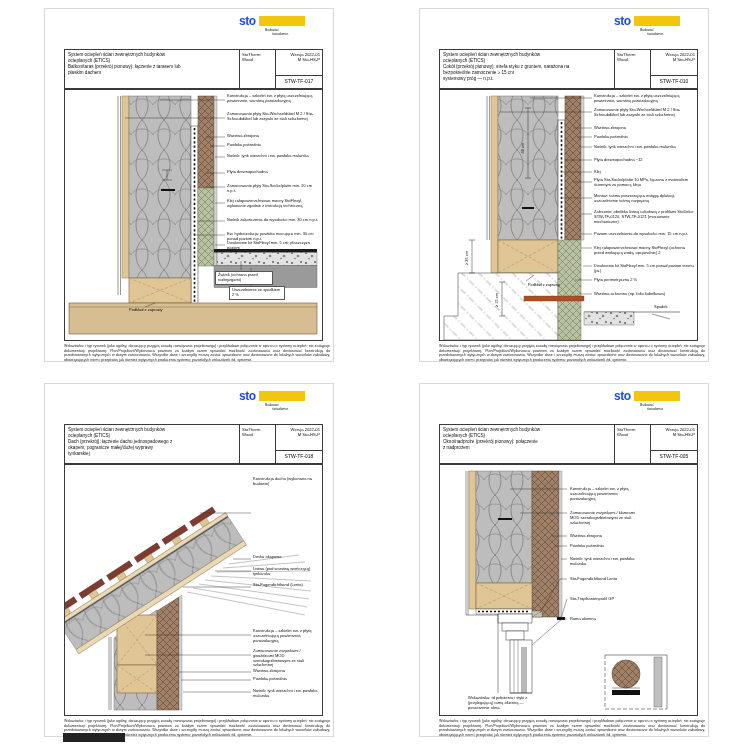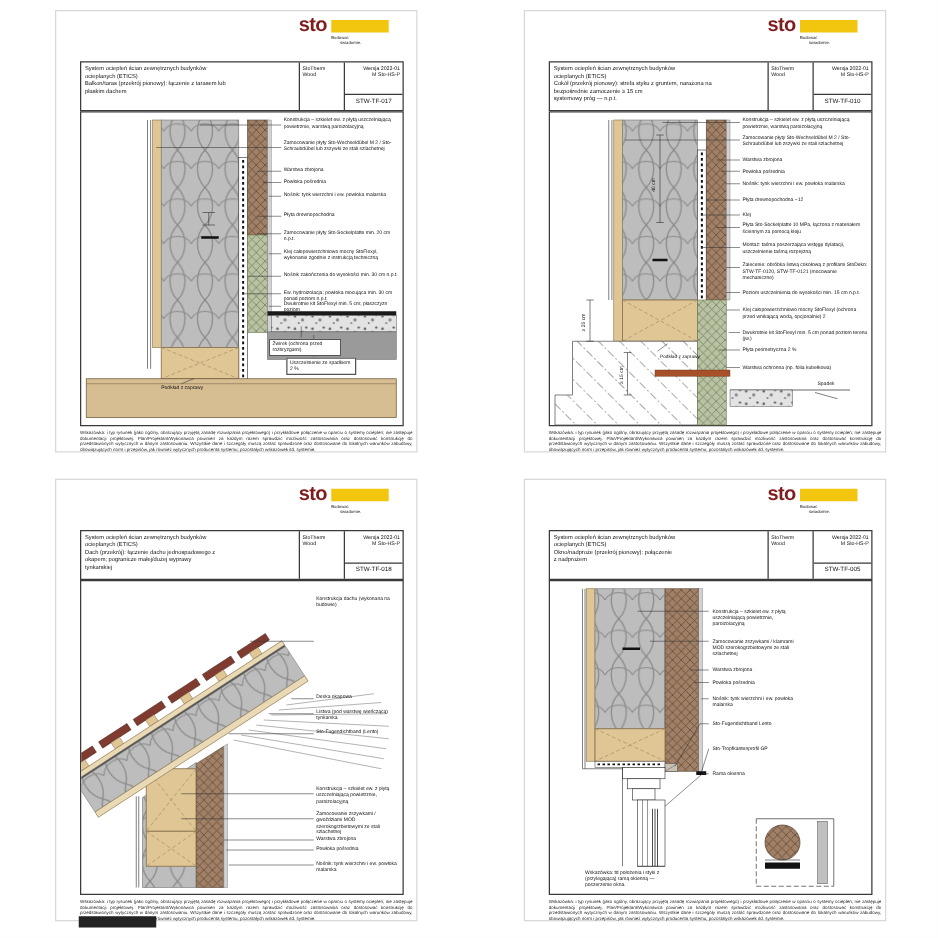--- a/index.html
+++ b/index.html
@@ -5,21 +5,21 @@
   * { box-sizing: border-box; margin: 0; padding: 0; }
   html,body { width: 750px; height: 750px; background: #fdfdfd; overflow: hidden;
               font-family: "Liberation Sans", sans-serif; color: #111; }
   .canvas { position: relative; width: 750px; height: 750px; background:#fff; }
   .quad  { position: absolute; width: 375px; height: 375px; }
   .page  { position: absolute; left: 44px; top: 8px; width: 290px; height: 354px;
            background: #fff; border: 1px solid #d8d8d8; }
   
   .logo { position: absolute; top: 7px; left: 194px; width: 74px; }
   .logo-row { display: flex; align-items: flex-end; }
-  .logo-sto { font-weight: bold; font-size: 16px; line-height: 10px; letter-spacing: -0.5px; color:#7f1d1d; }
+  .logo-sto { font-weight: bold; font-size: 12px; line-height: 10px; letter-spacing: -0.5px; color:#1d4ed8; }
   .logo-bar { width: 46px; height: 10px; margin-left: 3px; }
   .logo-tag { margin-left: 26px; margin-top: 1.5px; font-size: 3.4px; line-height: 1.25; color:#222; }
   .logo-tag div:last-child { margin-left: 7px; }
   
   .tb { position: absolute; left: 19px; top: 40px; width: 259px; height: 40px;
         border: 1px solid #3a3a3a; display: flex; background:#fff; }
   .tb-left { flex: 1; padding: 2px 3px; font-size: 4.6px; line-height: 1.3; border-right: 1px solid #3a3a3a; }
   .tb-mid  { width: 36px; padding: 2px 2px; font-size: 4.2px; line-height: 1.3; border-right: 1px solid #3a3a3a; }
   .tb-right{ width: 46px; display: flex; flex-direction: column; font-size: 4.2px; }
   .tb-ver  { flex: 1; padding: 1.5px 2px; border-bottom: 1px solid #3a3a3a; text-align: right; line-height: 1.35; }

